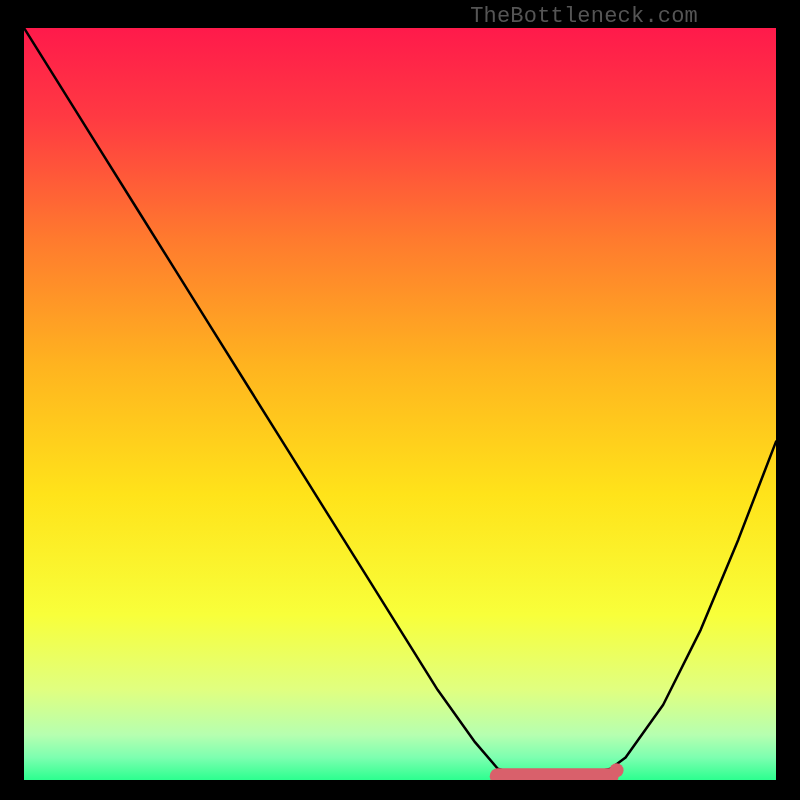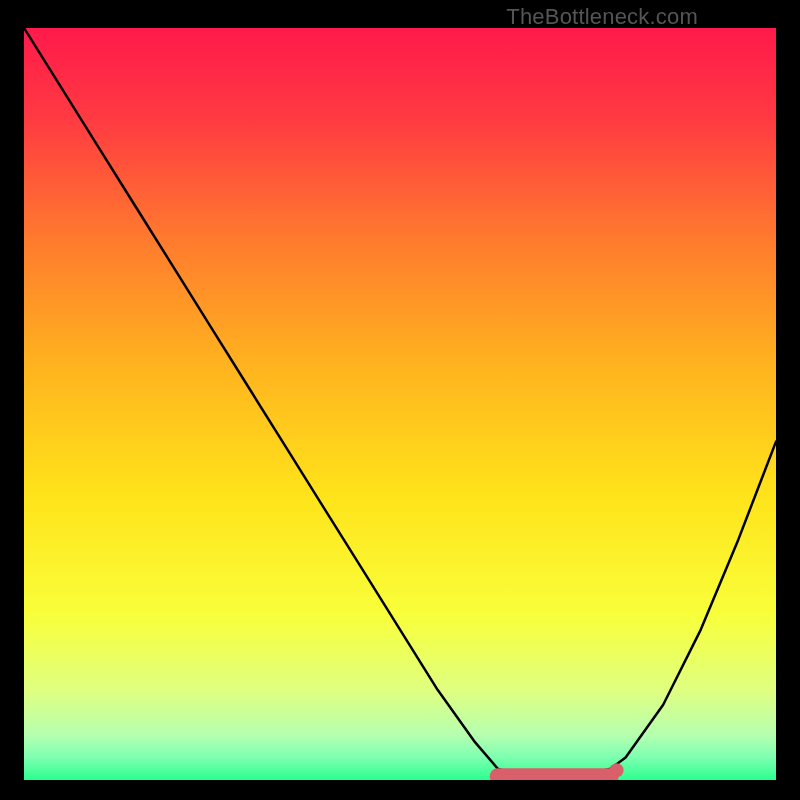--- a/index.html
+++ b/index.html
@@ -9,20 +9,21 @@
     height: 800px;
     overflow: hidden;
     background: #000;
     font-family: Arial, Helvetica, sans-serif;
   }
   .outer {
     position: relative;
     width: 708px;
     height: 800px;
     background: #000;
+    font-family: Liberation Mono, monospace;
   }
   .watermark {
     position: absolute;
     top: 4px;
     right: 10px;
     color: #555;
     font-size: 22px;
     font-weight: 500;
     letter-spacing: 0.2px;
     z-index: 50;

